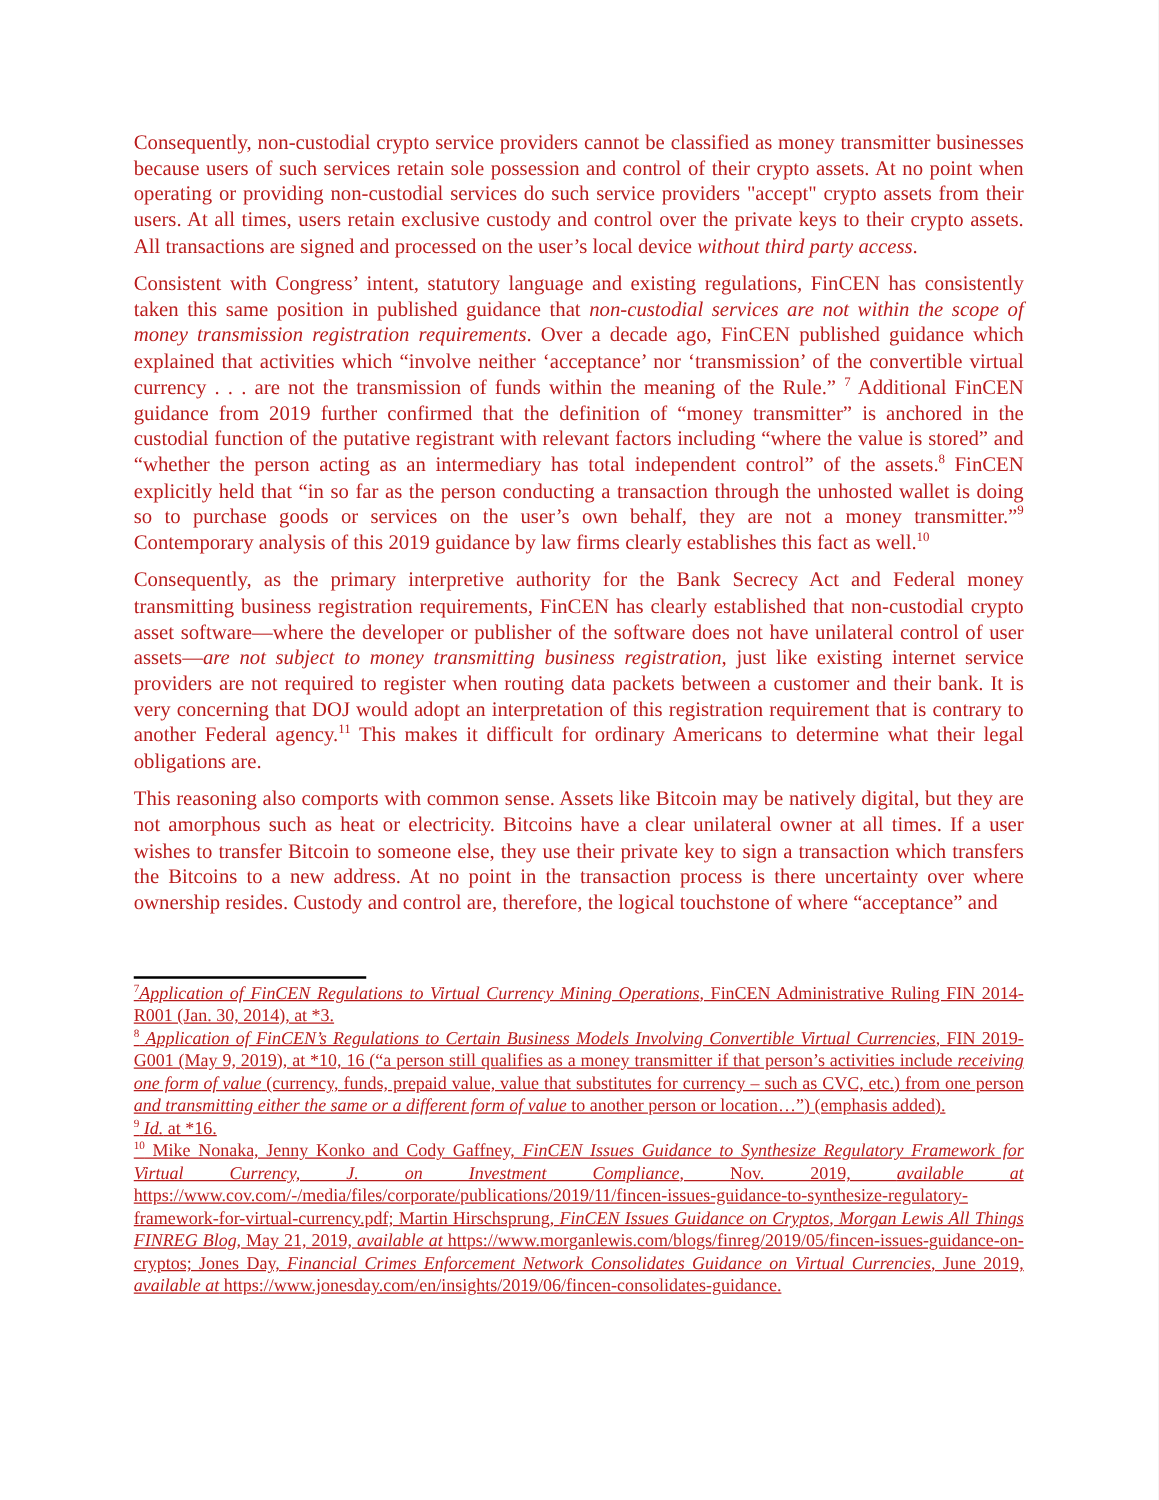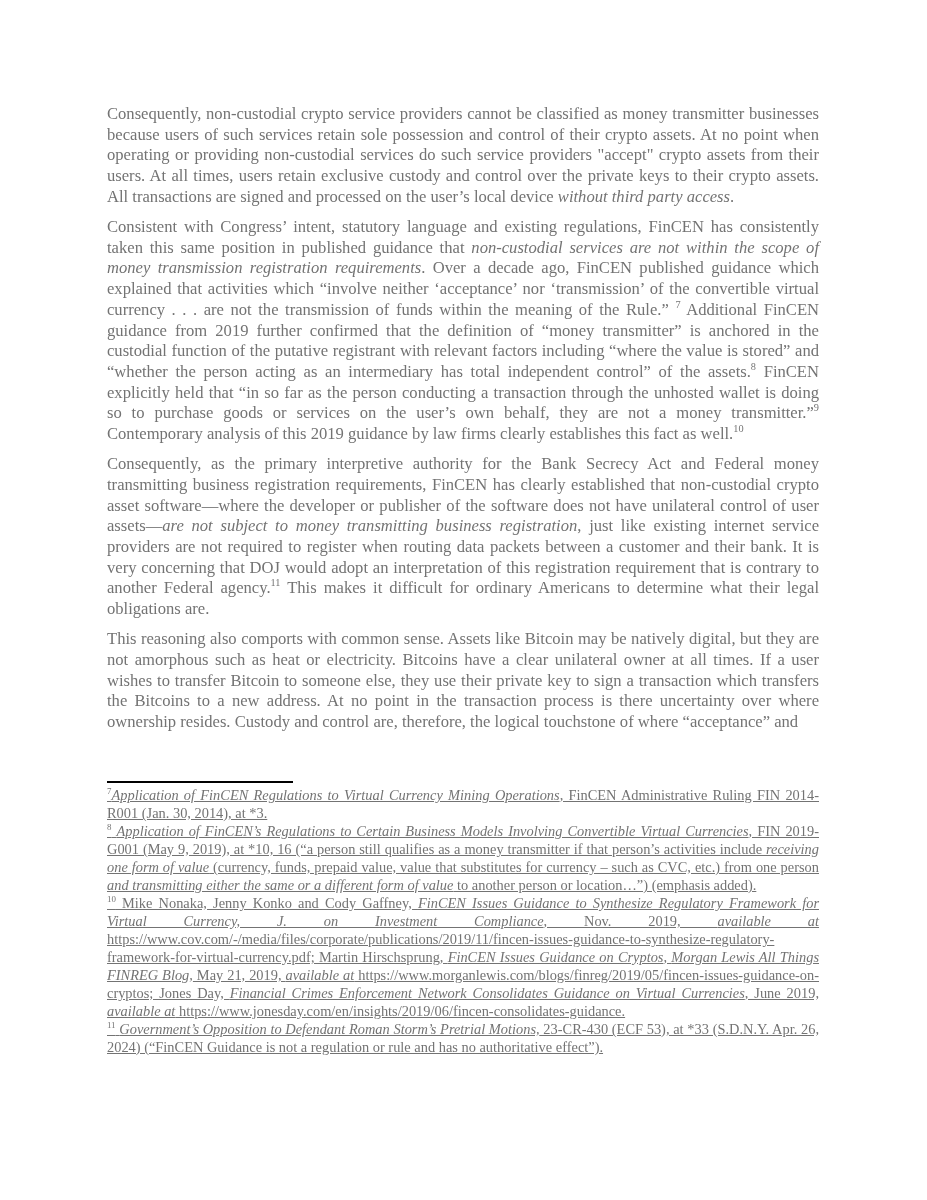--- a/index.html
+++ b/index.html
@@ -1,20 +1,20 @@
 <!DOCTYPE html>
 <html><head>
 <meta charset="utf-8">
 <style>
   html,body{margin:0;padding:0;background:#e8e8e8;}
   .page{
     position:relative;
     width:927px;height:1200px;
     background:#ffffff;
-    color:#737373;
+    color:#b91c1c;
     font-family:"Liberation Serif","DejaVu Serif",serif;
     overflow:hidden;
     margin:0 auto;
   }
   .doc-body{
     position:absolute;
     left:107px;top:104px;width:712px;
     font-size:16.6px;line-height:20.7px;
     text-align:justify;
   }
@@ -48,16 +48,16 @@
   <div class="doc-body">
       <p><span>Consequently, non-custodial crypto service providers cannot be classified as money transmitter businesses because users of such services retain sole possession and control of their crypto assets. At no point when operating or providing non-custodial services do such service providers "accept" crypto assets from their users. At all times, users retain exclusive custody and control over the private keys to their crypto assets. All transactions are signed and processed on the user’s local device </span><i>without third party access</i><span>.</span></p>
       <p><span>Consistent with Congress’ intent, statutory language and existing regulations, FinCEN has consistently taken this same position in published guidance that </span><i>non-custodial services are not within the scope of money transmission registration requirements</i><span>. Over a decade ago, FinCEN published guidance which explained that activities which “involve neither ‘acceptance’ nor ‘transmission’ of the convertible virtual currency . . . are not the transmission of funds within the meaning of the Rule.” </span><sup>7</sup><span> Additional FinCEN guidance from 2019 further confirmed that the definition of “money transmitter” is anchored in the custodial function of the putative registrant with relevant factors including “where the value is stored” and “whether the person acting as an intermediary has total independent control” of the assets.</span><sup>8</sup><span> FinCEN explicitly held that “in so far as the person conducting a transaction through the unhosted wallet is doing so to purchase goods or services on the user’s own behalf, they are not a money transmitter.”</span><sup>9</sup><span> Contemporary analysis of this 2019 guidance by law firms clearly establishes this fact as well.</span><sup>10</sup></p>
       <p><span>Consequently, as the primary interpretive authority for the Bank Secrecy Act and Federal money transmitting business registration requirements, FinCEN has clearly established that non-custodial crypto asset software—where the developer or publisher of the software does not have unilateral control of user assets—</span><i>are not subject to money transmitting business registration</i><span>, just like existing internet service providers are not required to register when routing data packets between a customer and their bank. It is very concerning that DOJ would adopt an interpretation of this registration requirement that is contrary to another Federal agency.</span><sup>11</sup><span> This makes it difficult for ordinary Americans to determine what their legal obligations are.</span></p>
       <p><span>This reasoning also comports with common sense. Assets like Bitcoin may be natively digital, but they are not amorphous such as heat or electricity. Bitcoins have a clear unilateral owner at all times. If a user wishes to transfer Bitcoin to someone else, they use their private key to sign a transaction which transfers the Bitcoins to a new address. At no point in the transaction process is there uncertainty over where ownership resides. Custody and control are, therefore, the logical touchstone of where “acceptance” and</span></p>
     </div>
   <div class="footnote-sep"></div>
   <div class="footnotes">
       <p><sup>7</sup><i>Application of FinCEN Regulations to Virtual Currency Mining Operations</i><span>, FinCEN Administrative Ruling FIN 2014-R001 (Jan. 30, 2014), at *3.</span></p>
       <p><sup>8</sup><span> </span><i>Application of FinCEN’s Regulations to Certain Business Models Involving Convertible Virtual Currencies</i><span>, FIN 2019-G001 (May 9, 2019), at *10, 16 (“a person still qualifies as a money transmitter if that person’s activities include </span><i>receiving one form of value</i><span> (currency, funds, prepaid value, value that substitutes for currency – such as CVC, etc.) from one person </span><i>and transmitting either the same or a different form of value</i><span> to another person or location…”) (emphasis added).</span></p>
+      <p><sup>9</sup><span> </span><i>Id.</i><span> at *16.</span></p>
       <p><sup>10</sup><span> Mike Nonaka, Jenny Konko and Cody Gaffney, </span><i>FinCEN Issues Guidance to Synthesize Regulatory Framework for Virtual Currency, J. on Investment Compliance</i><span>, Nov. 2019, </span><i>available at</i><span> https://www.cov.com/-/media/files/corporate/publications/2019/11/fincen-issues-guidance-to-synthesize-regulatory-framework-for-virtual-currency.pdf; Martin Hirschsprung, </span><i>FinCEN Issues Guidance on Cryptos</i><span>, </span><i>Morgan Lewis All Things FINREG Blog,</i><span> May 21, 2019, </span><i>available at</i><span> https://www.morganlewis.com/blogs/finreg/2019/05/fincen-issues-guidance-on-cryptos; Jones Day, </span><i>Financial Crimes Enforcement Network Consolidates Guidance on Virtual Currencies</i><span>, June 2019, </span><i>available at</i><span> https://www.jonesday.com/en/insights/2019/06/fincen-consolidates-guidance.</span></p>
-      <p><sup>11</sup><span> </span><i>Government’s Opposition to Defendant Roman Storm’s Pretrial Motions,</i><span> 23-CR-430 (ECF 53), at *33 (S.D.N.Y. Apr. 26, 2024) (“FinCEN Guidance is not a regulation or rule and has no authoritative effect”).</span></p>
     </div>
 </div>
 
 </body></html>

